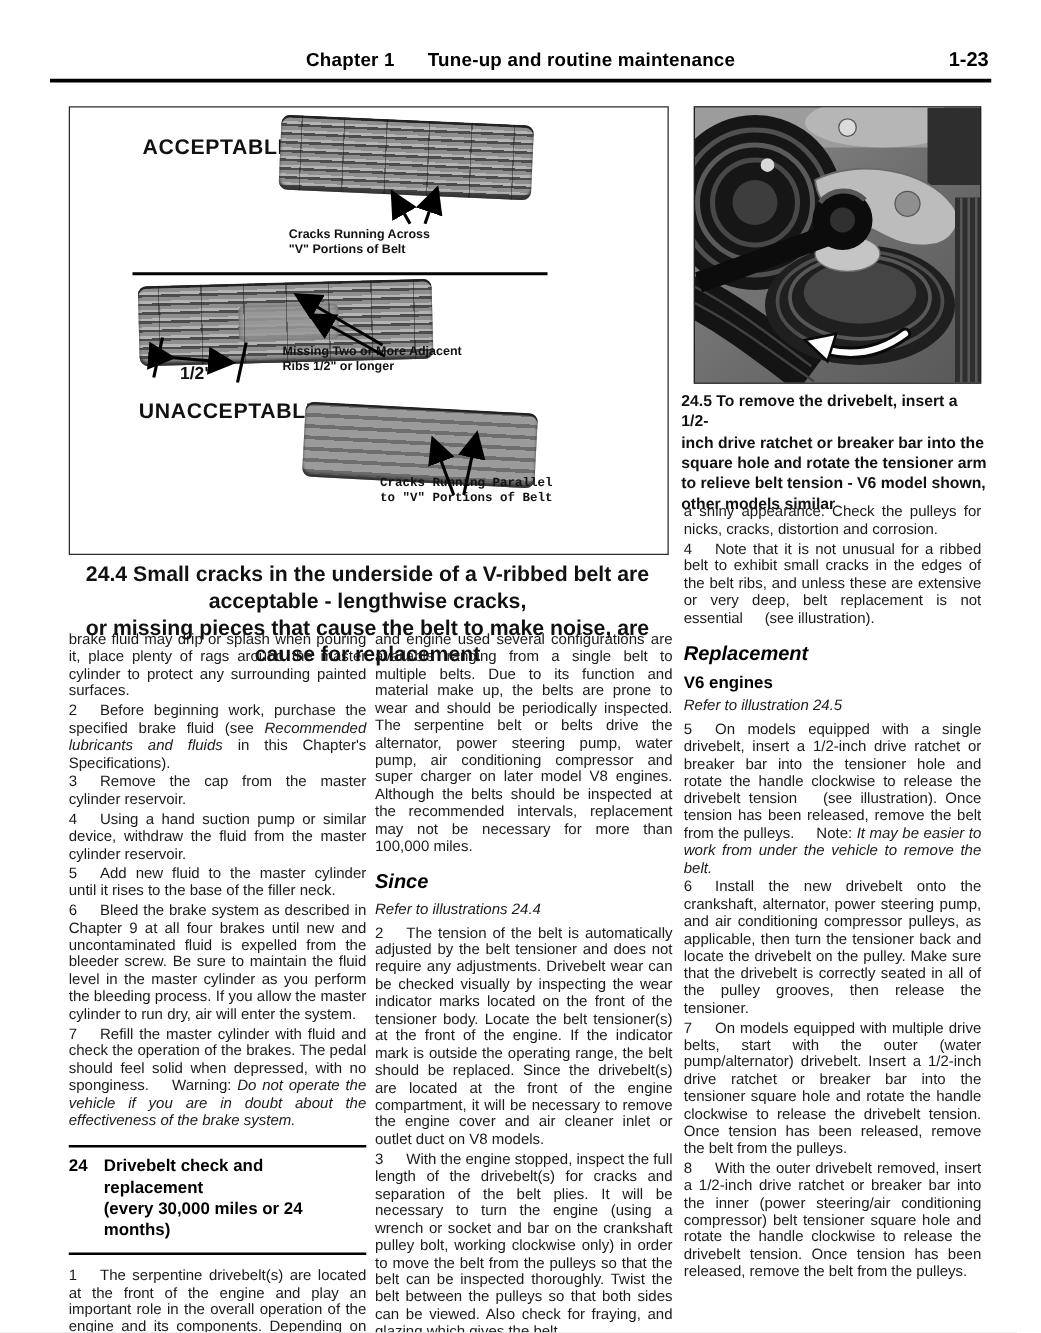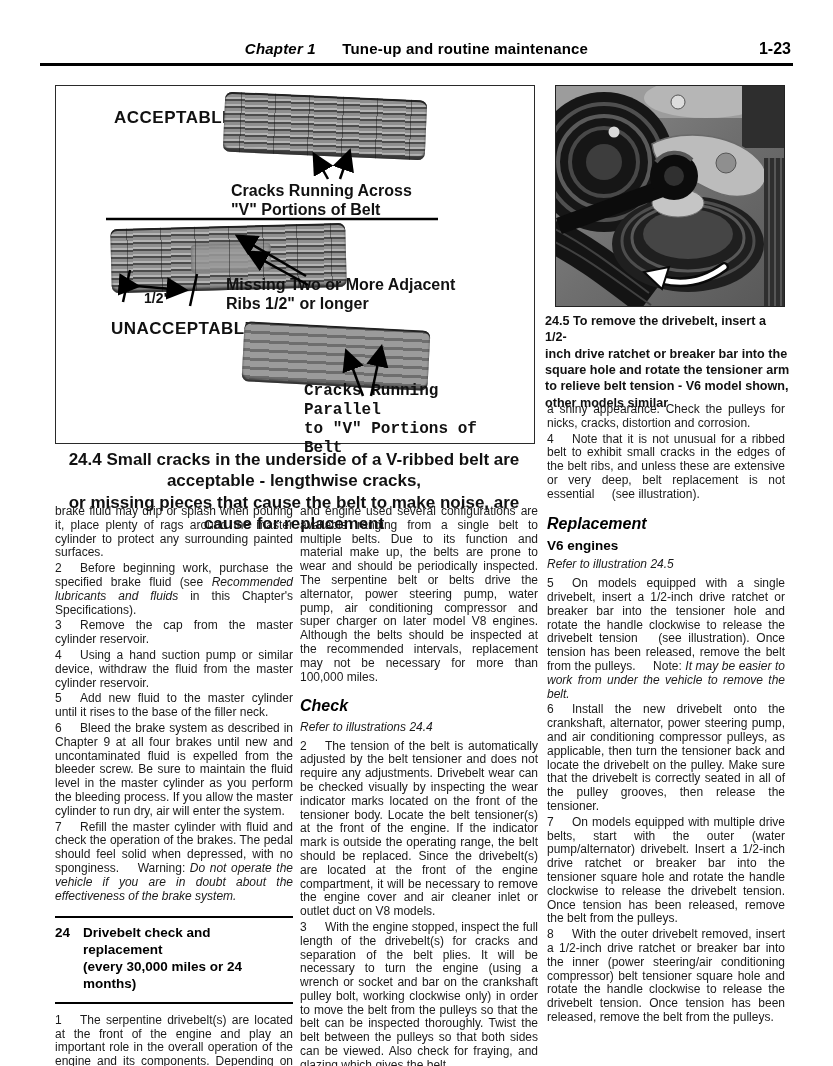--- a/index.html
+++ b/index.html
@@ -1,29 +1,29 @@
 <!DOCTYPE html>
 <html><head>
 <meta charset="utf-8">
 <style>
   html,body{margin:0;padding:0;background:#e8e8e8;}
   .page{position:relative;width:833px;height:1066px;background:#ffffff;
         font-family:"Liberation Sans",sans-serif;color:#1a1a1a;overflow:hidden;}
   
   .hdr-title{position:absolute;top:40px;left:0;width:100%;text-align:center;
              font-size:15px;font-weight:bold;color:#000;letter-spacing:.2px;}
-  .hdr-title .chap{margin-right:22px;font-style:italic;}
+  .hdr-title .chap{margin-right:22px;}
   .hdr-page{position:absolute;top:40px;right:42px;font-size:16px;font-weight:bold;color:#000;}
   .hdr-rule{position:absolute;top:63px;left:40px;width:753px;height:3px;background:#000;}
   
   .figbox{position:absolute;left:55px;top:85px;width:478px;height:357px;
           border:1.5px solid #2a2a2a;background:#fff;}
   .figlabel{position:absolute;font-weight:bold;color:#111;}
   .big{font-size:17px;letter-spacing:.5px;}
-  .callout{font-size:16px;line-height:1.18;white-space:pre-line;font-weight:bold;color:#111;}
+  .callout{font-size:10px;line-height:1.18;white-space:pre-line;font-weight:bold;color:#111;}
   .belt{position:absolute;border-radius:7px;
         background:repeating-linear-gradient(#4c4c4c 0 2px,#8e8e8e 2px 5px,#b4b4b4 5px 7px);
         box-shadow:inset 0 2px 0 #222,inset 0 -3px 2px #333;}
   .belt.cracked::after{content:"";position:absolute;inset:0;
         background:repeating-linear-gradient(90deg,transparent 0 16px,rgba(20,20,20,.45) 16px 17px,transparent 17px 34px);}
   .belt .gap{position:absolute;left:34%;top:28%;width:34%;height:44%;
         background:#9a9a9a;opacity:.85;border-radius:4px;
         box-shadow:inset 0 0 4px #555;}
   .belt.smooth{background:repeating-linear-gradient(#6e6e6e 0 3px,#9b9b9b 3px 9px);}
   .fig-overlay{position:absolute;left:0;top:0;pointer-events:none;}
@@ -184,21 +184,21 @@
       <p class="para"><span class="pnum">7</span><span>Refill the master cylinder with fluid and check the operation of the brakes. The pedal should feel solid when depressed, with no sponginess. </span><span class="s-b">Warning:</span><span> </span><span class="s-i">Do not operate the vehicle if you are in doubt about the effectiveness of the brake system.</span></p>
       <div class="secbox">
         <span class="secnum">24</span>
         <span class="sectext">Drivebelt check and replacement
 (every 30,000 miles or 24 months)</span>
       </div>
       <p class="para"><span class="pnum">1</span><span>The serpentine drivebelt(s) are located at the front of the engine and play an important role in the overall operation of the engine and its components. Depending on the year</span></p>
     </div>
   <div class="col col-2">
       <p class="para"><span>and engine used several configurations are available ranging from a single belt to multiple belts. Due to its function and material make up, the belts are prone to wear and should be periodically inspected. The serpentine belt or belts drive the alternator, power steering pump, water pump, air conditioning compressor and super charger on later model V8 engines. Although the belts should be inspected at the recommended intervals, replacement may not be necessary for more than 100,000 miles.</span></p>
-      <div class="h1">Check</div>
+      <div class="h1">Since</div>
       <div class="ref">Refer to illustrations 24.4</div>
       <p class="para"><span class="pnum">2</span><span>The tension of the belt is automatically adjusted by the belt tensioner and does not require any adjustments. Drivebelt wear can be checked visually by inspecting the wear indicator marks located on the front of the tensioner body. Locate the belt tensioner(s) at the front of the engine. If the indicator mark is outside the operating range, the belt should be replaced. Since the drivebelt(s) are located at the front of the engine compartment, it will be necessary to remove the engine cover and air cleaner inlet or outlet duct on V8 models.</span></p>
       <p class="para"><span class="pnum">3</span><span>With the engine stopped, inspect the full length of the drivebelt(s) for cracks and separation of the belt plies. It will be necessary to turn the engine (using a wrench or socket and bar on the crankshaft pulley bolt, working clockwise only) in order to move the belt from the pulleys so that the belt can be inspected thoroughly. Twist the belt between the pulleys so that both sides can be viewed. Also check for fraying, and glazing which gives the belt</span></p>
     </div>
   <div class="col col-3">
       <p class="para"><span>a shiny appearance. Check the pulleys for nicks, cracks, distortion and corrosion.</span></p>
       <p class="para"><span class="pnum">4</span><span>Note that it is not unusual for a ribbed belt to exhibit small cracks in the edges of the belt ribs, and unless these are extensive or very deep, belt replacement is not essential </span><span class="s-b">(see illustration)</span><span>.</span></p>
       <div class="h1">Replacement</div>
       <div class="h2">V6 engines</div>
       <div class="ref">Refer to illustration 24.5</div>

